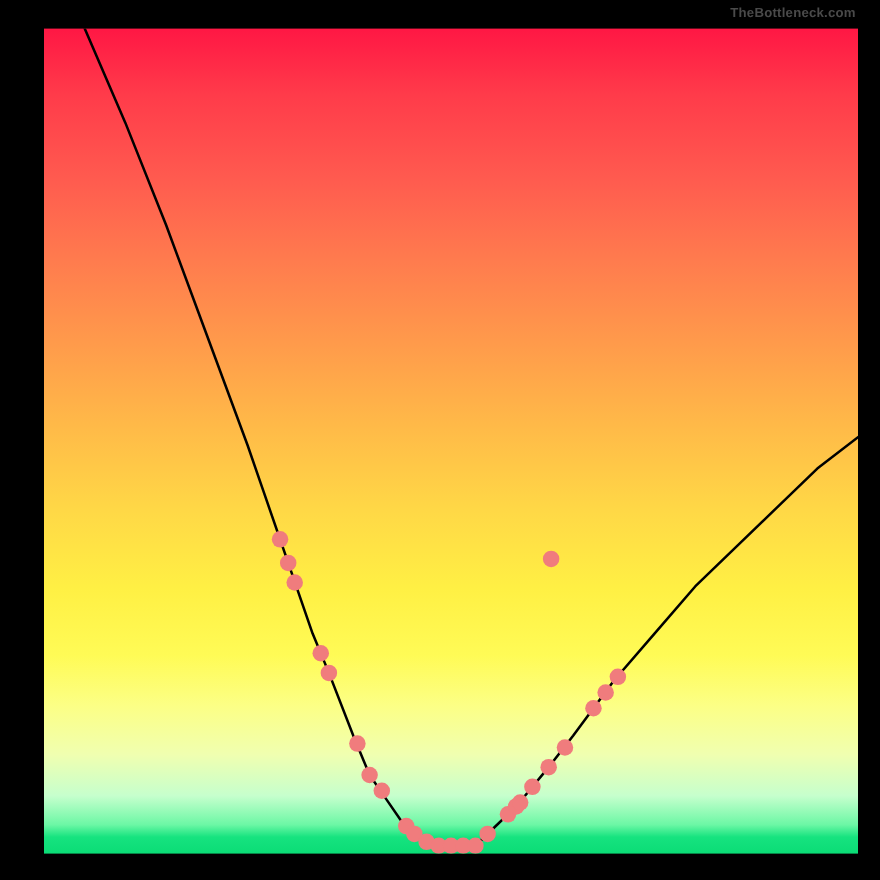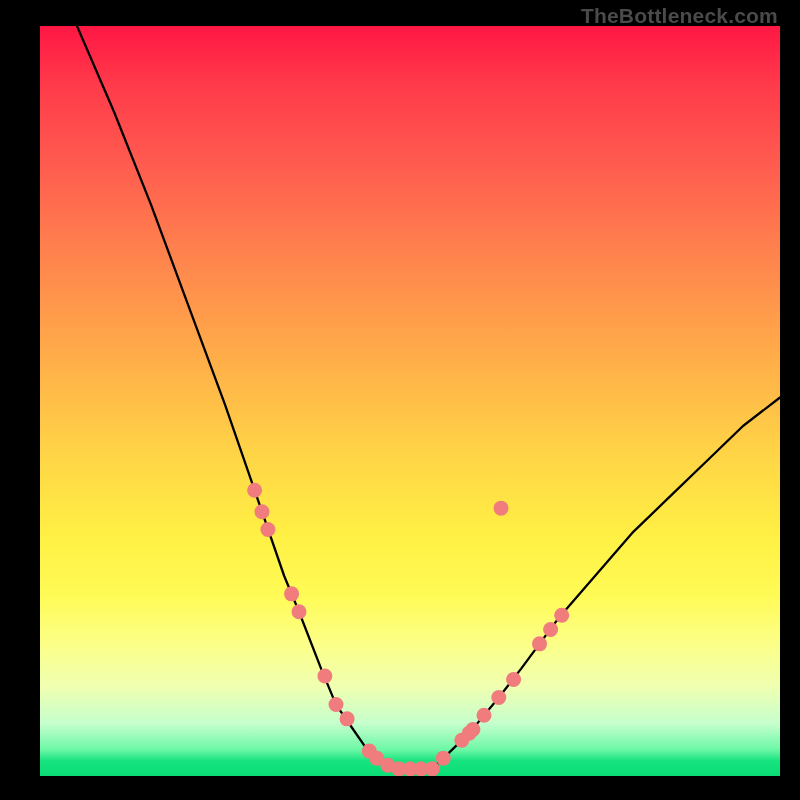--- a/index.html
+++ b/index.html
@@ -48,21 +48,21 @@
     left: 0;
     top: 0;
     width: 740px;
     height: 750px;
     pointer-events: none;
   }
   .attribution {
     position: absolute;
     top: 4px;
     right: 22px;
-    font-size: 21px;
+    font-size: 12px;
     font-weight: 600;
     color: #4a4a4a;
     letter-spacing: 0.2px;
   }
 </style>
 </head>
 <body>
 
 <div class="frame">
   <div class="attribution">TheBottleneck.com</div>

